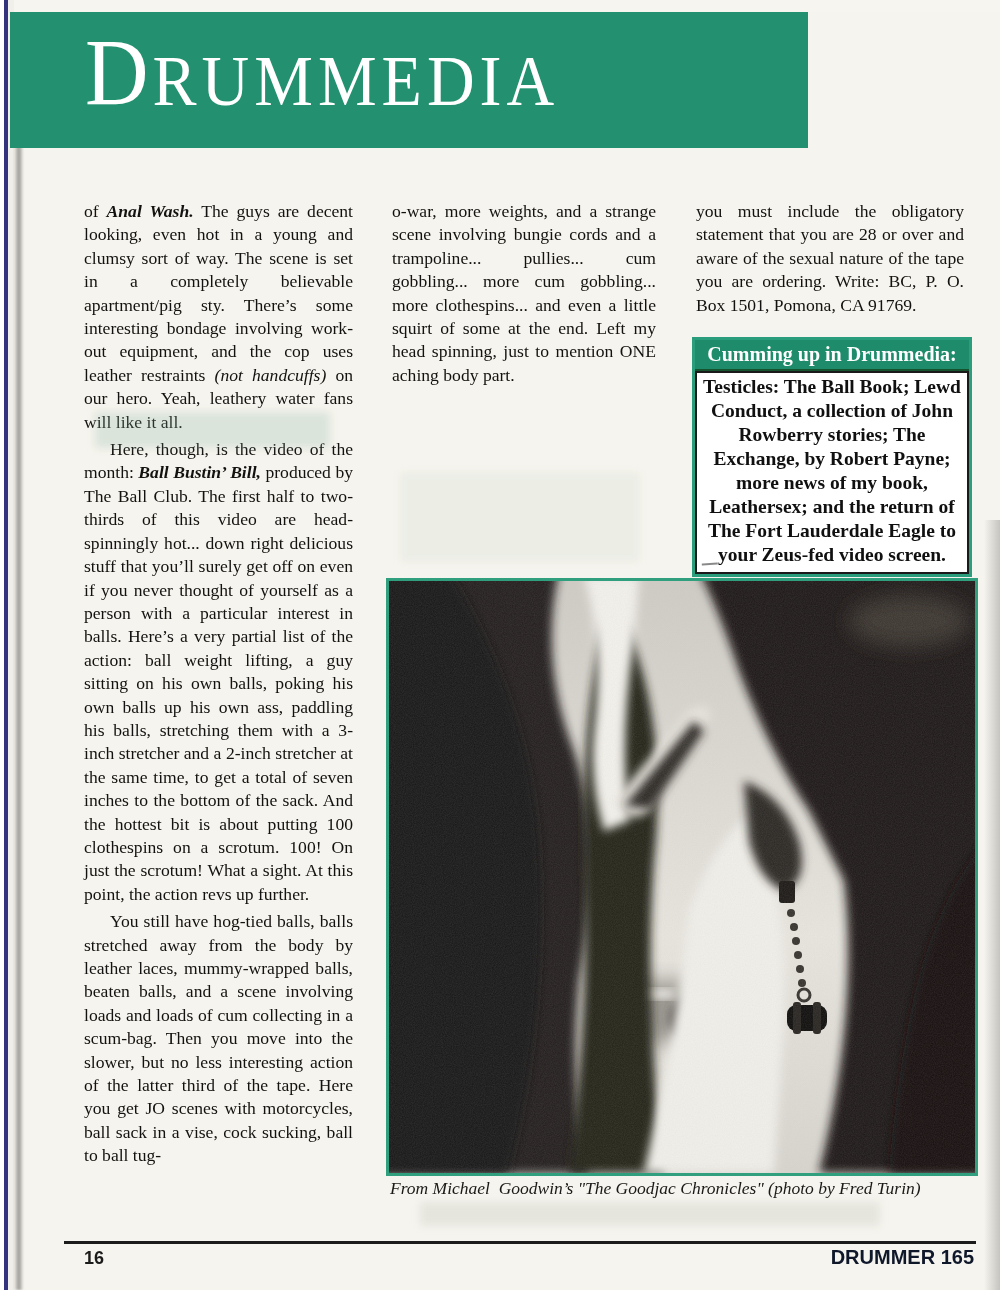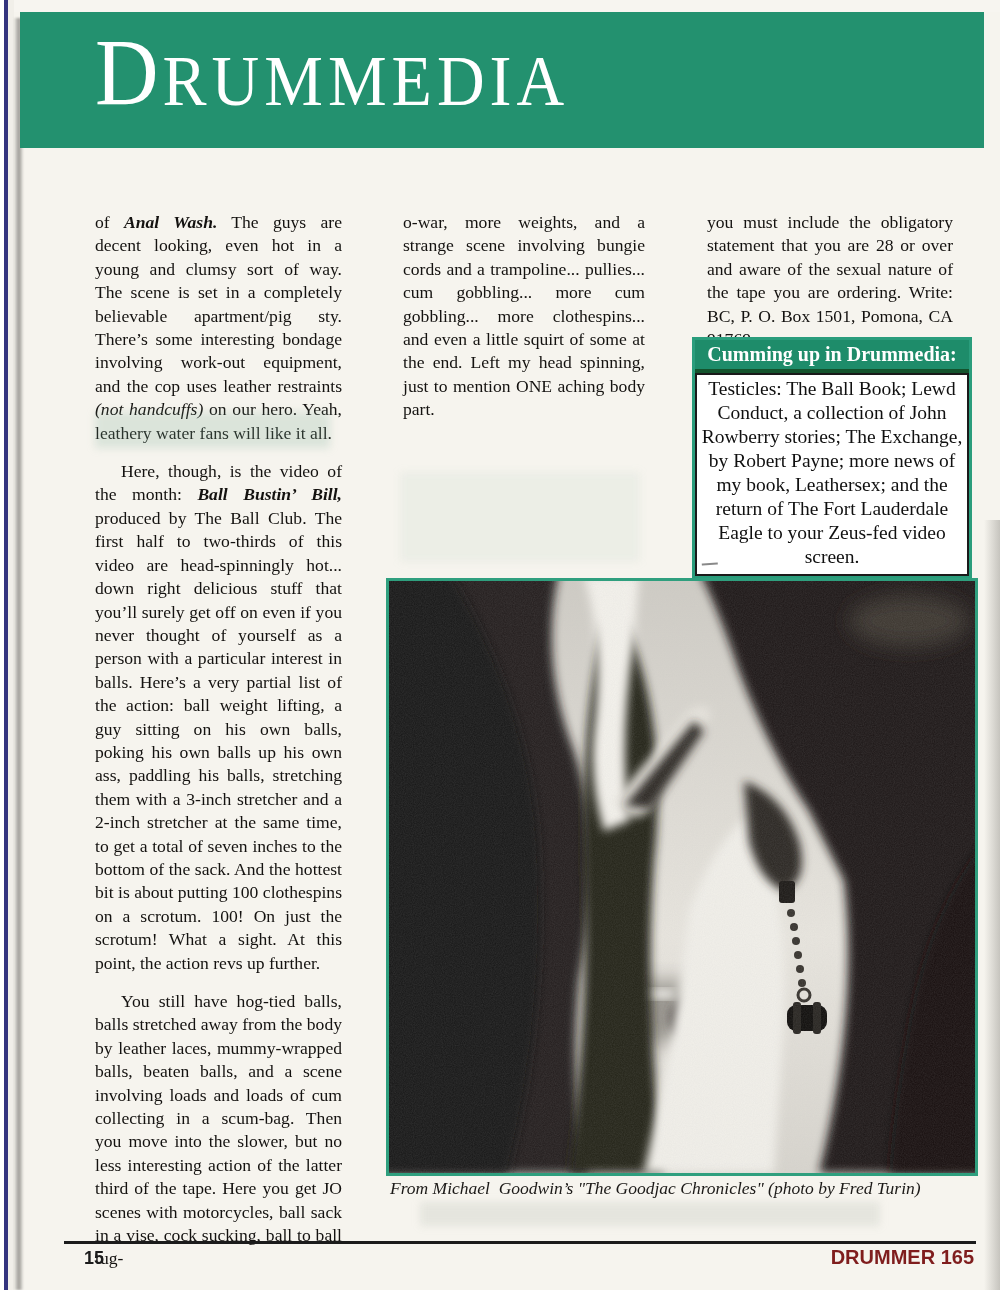--- a/index.html
+++ b/index.html
@@ -13,59 +13,59 @@
   .edge-left-blue{position:absolute;left:4px;top:0;width:4px;height:1290px;background:#34347e;}
   .edge-left-light{position:absolute;left:8px;top:0;width:6px;height:1290px;background:#f1efe9;}
   .edge-left-gutter{position:absolute;left:14px;top:18px;width:9px;height:1272px;
     background:linear-gradient(90deg,rgba(90,88,84,.05),rgba(80,78,74,.55) 55%,rgba(90,88,84,.08));filter:blur(1px);}
   .edge-right-shade{position:absolute;right:0;top:520px;width:16px;height:770px;
     background:linear-gradient(90deg,rgba(120,118,112,0),rgba(120,118,112,.38));}
   .edge-top-white{position:absolute;left:0;top:0;width:1000px;height:12px;background:#f7f5f0;}
 
   
   .band{
-    position:absolute;left:20px;top:12px;width:964px;height:136px;
+    position:absolute;left:10px;top:12px;width:798px;height:136px;
     background:#23916f;
   }
   .band h1{
     margin:0;position:absolute;left:75px;top:14px;
     color:#ffffff;font-weight:400;white-space:nowrap;
     transform:scaleY(1.08);transform-origin:top left;
     letter-spacing:4px;
   }
   .band .cap{font-size:88px;line-height:1;}
   .band .rest{font-size:66px;line-height:1;letter-spacing:5px;}
 
   
   .col{
     position:absolute;top:196px;
     font-size:17.6px;line-height:23.4px;text-align:justify;color:#141210;
   }
-  .col p{margin:15px;}
+  .col p{margin:4px;}
   .col p.indent{text-indent:26px;}
   .col1{left:80px;width:277px;}
   .col2{left:388px;width:272px;}
   .col3{left:692px;width:276px;}
   .bi{font-weight:bold;font-style:italic;}
   .b{font-weight:normal;}
   .i{font-style:italic;}
 
   
   .promo-box{
     position:absolute;left:692px;top:337px;width:280px;
     background:#ffffff;border:3px solid #2a9d7c;box-sizing:border-box;
   }
   .promo-header{
     background:#1e8c6a;color:#ffffff;font-weight:bold;
     font-size:20px;line-height:29px;text-align:center;
-    border-bottom:4px solid #14532d;
+    border-bottom:2px solid #14532d;
   }
   .promo-body{
     border:2px solid #1a1a1a;
-    font-weight:normal;font-size:19.5px;line-height:24px;text-align:center;
+    font-weight:bold;font-size:19.5px;line-height:24px;text-align:center;
     color:#101010;padding:2px 3px 5px 3px;
   }
 
   
   .photo-frame{
     position:absolute;left:386px;top:578px;width:586px;height:592px;
     border:3px solid #2f9f7e;background:#dcd9d2;overflow:hidden;
   }
   .photo-frame svg{display:block;}
   .caption{
@@ -82,21 +82,21 @@
     border-top:2px solid rgba(40,40,40,.55);transform:rotate(-4deg);filter:blur(.4px);}
 
   
   .footer-rule{position:absolute;left:64px;top:1241px;width:912px;height:3px;background:#1b1b1b;}
   .footer-page{
     position:absolute;left:84px;top:1248px;
     font-family:"Liberation Sans", sans-serif;font-weight:bold;font-size:18px;color:#1b1b1b;
   }
   .footer-mag{
     position:absolute;right:26px;top:1246px;
-    font-family:"Liberation Sans", sans-serif;font-weight:bold;font-size:20px;color:#7f1d1d;
+    font-family:"Liberation Sans", sans-serif;font-weight:bold;font-size:20px;color:#0f172a;
   }
 </style>
 </head>
 <body>
 
 <div class="edge-top-white"></div>
 <div class="edge-left-white"></div>
 <div class="edge-left-blue"></div>
 <div class="edge-left-light"></div>
 <div class="edge-left-gutter"></div>
@@ -190,14 +190,14 @@
   </svg>
 </figure>
 <figcaption class="caption">From Michael  Goodwin’s "The Goodjac Chronicles" (photo by Fred Turin)</figcaption>
 
 <div class="smudge s1"></div>
 <div class="smudge s2"></div>
 <div class="smudge s3"></div>
 <div class="penmark"></div>
 
 <div class="footer-rule"></div>
-<div class="footer-page">15</div>
+<div class="footer-page">16</div>
 <div class="footer-mag">DRUMMER 165</div>
 
 </body></html>

